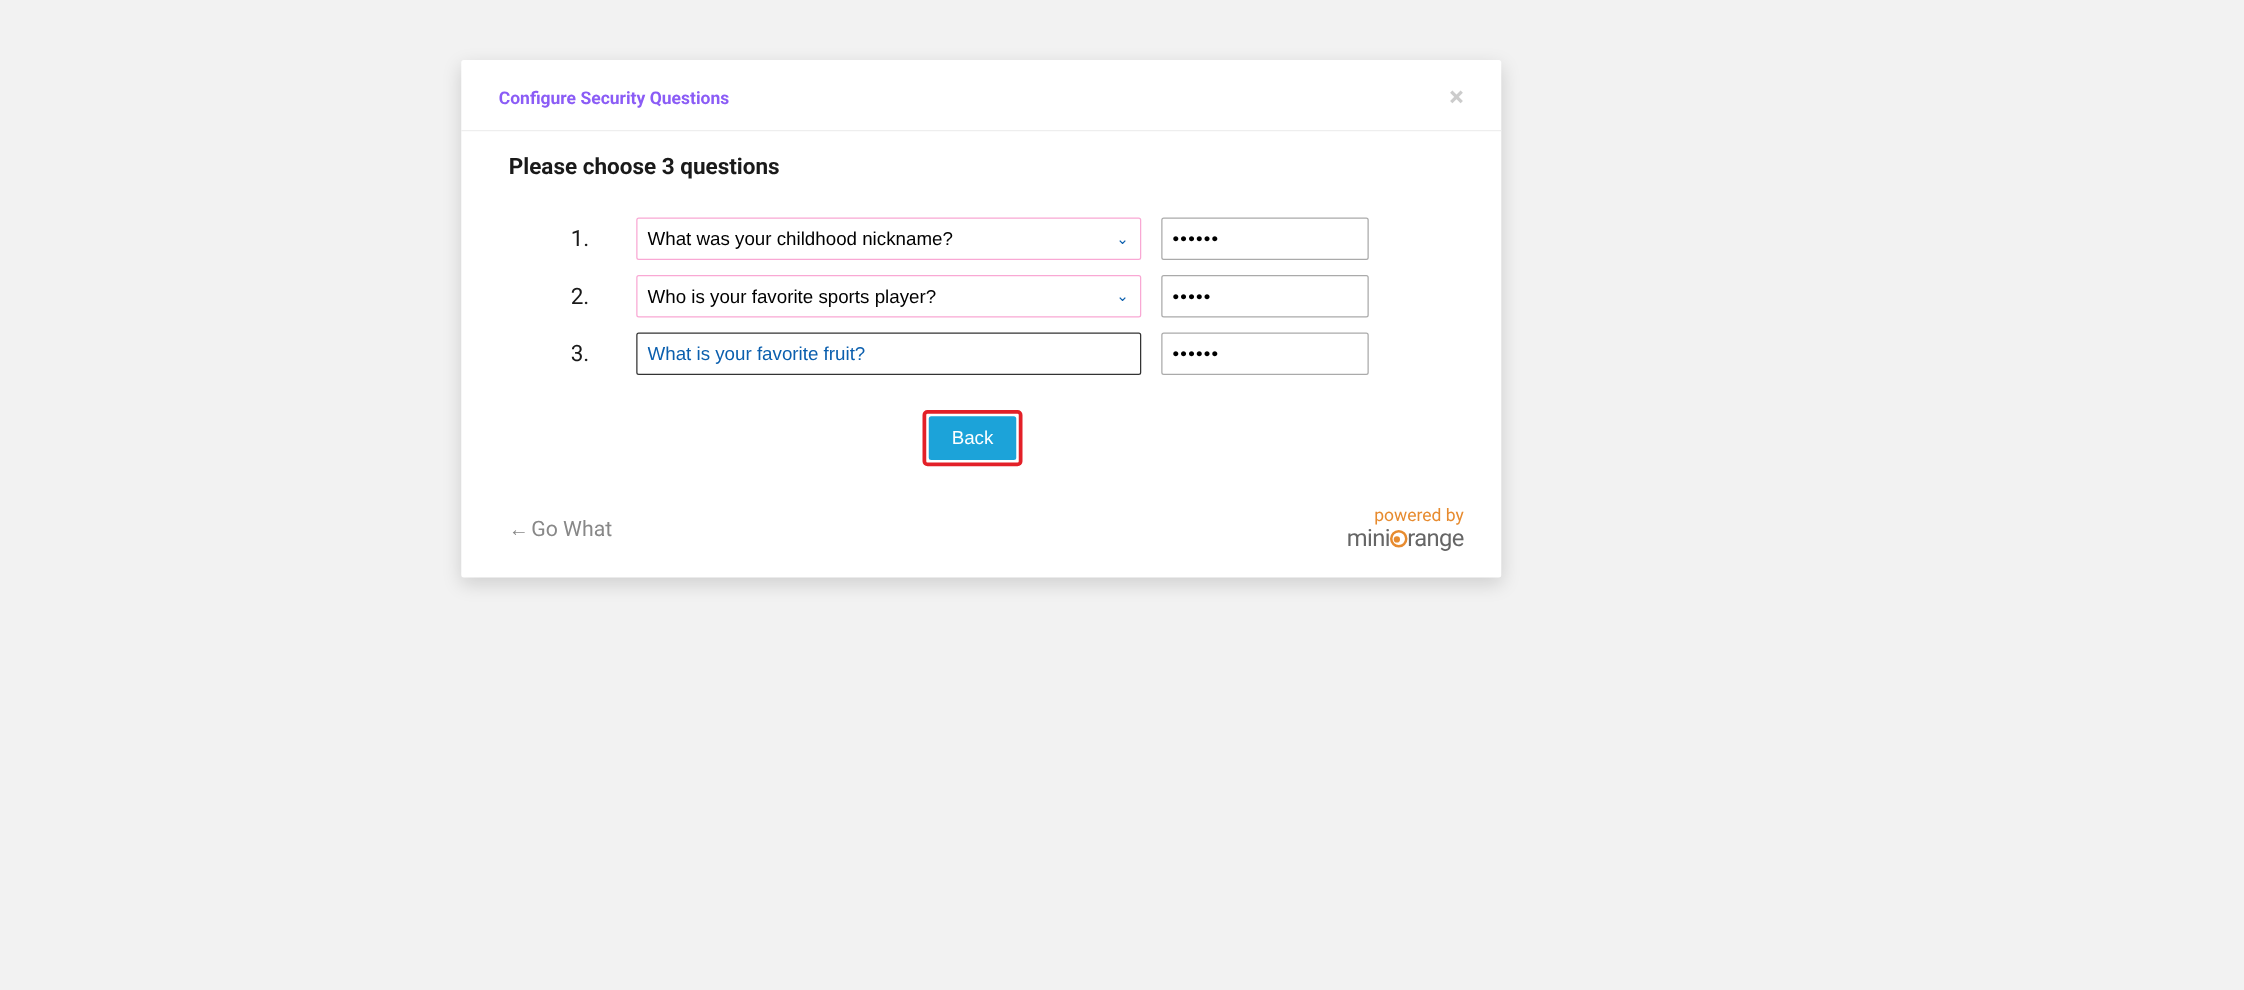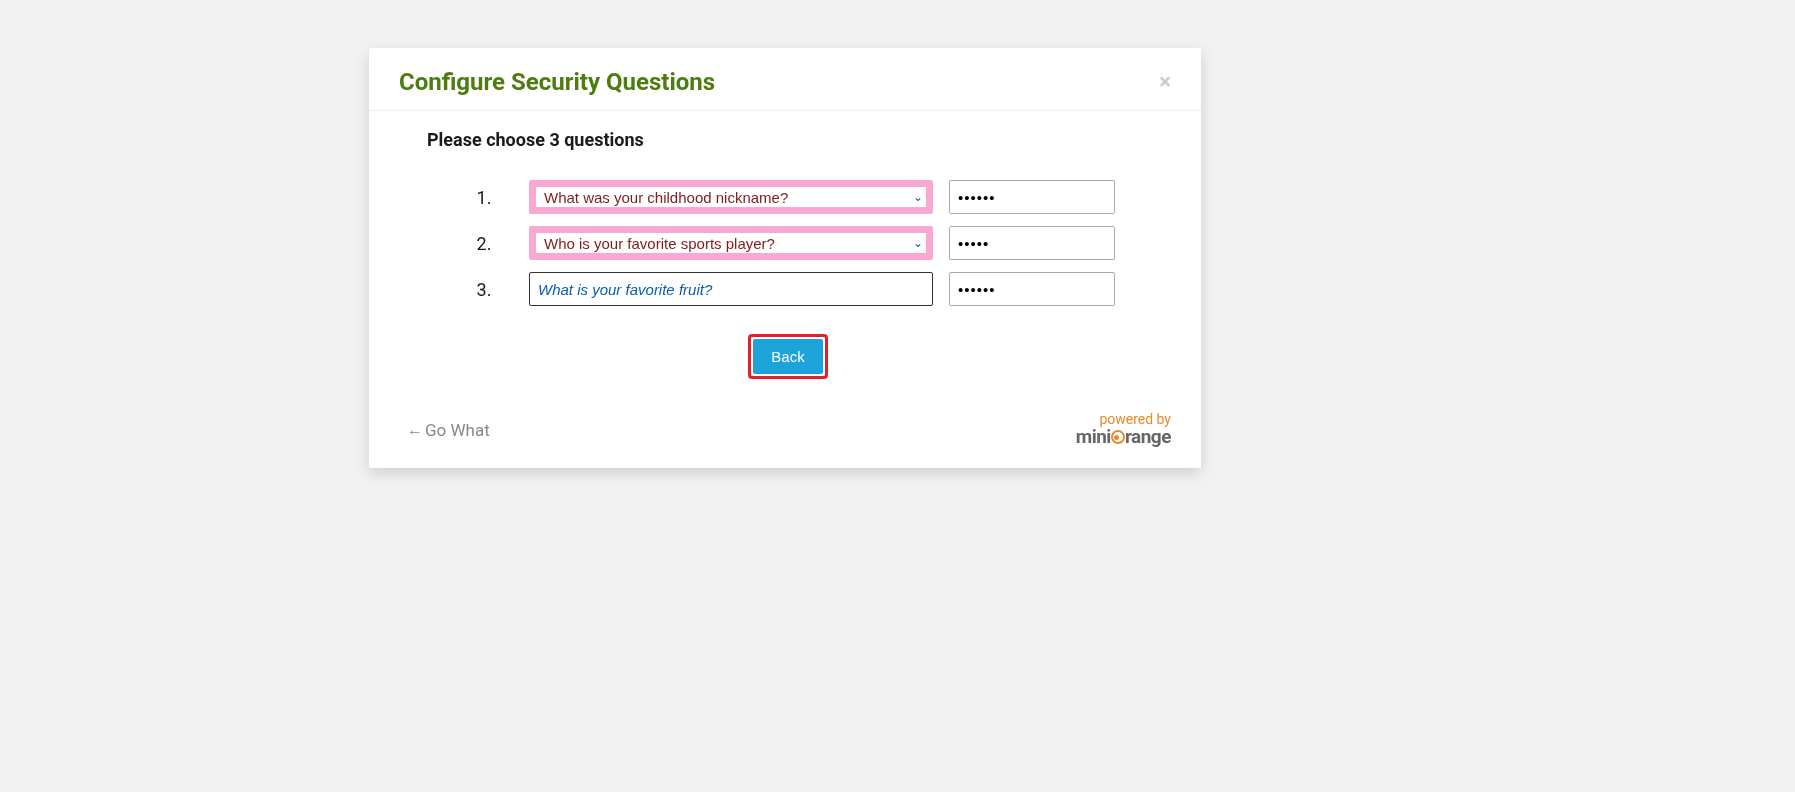--- a/index.html
+++ b/index.html
@@ -24,34 +24,33 @@
       border-radius: 2px;
     }
     .modal-header {
       padding: 20px 30px 14px 30px;
       border-bottom: 1px solid #eee;
       display: flex;
       justify-content: space-between;
       align-items: center;
     }
     .modal-title {
-      font-size: 24px;
-      font-weight: 700;
-      color: #4d7c0f;
+      font-size: 14px;
+      font-weight: 700;
+      color: #8b5cf6;
     }
     .close-icon {
       font-size: 22px;
       color: #ccc;
       font-weight: 700;
       cursor: pointer;
       line-height: 1;
     }
     .modal-body {
       padding: 18px 44px 22px 30px;
-      margin-left: 20px;
     }
     .instruction {
       font-size: 18px;
       font-weight: 700;
       color: #1a1a1a;
       margin-bottom: 30px;
       padding-left: 8px;
     }
     .table-headers {
       display: flex;
@@ -91,40 +90,39 @@
       padding-left: 20px;
     }
     .question-select-wrap {
       width: 404px;
       position: relative;
       margin-right: 16px;
     }
     .question-select {
       width: 100%;
       height: 34px;
-      border: 7px solid #f9a8d4;
-      border-radius: 2px;
-      font-size: 15px;
-      color: #7f1d1d;
+      border: 1px solid #f9a8d4;
+      border-radius: 2px;
+      font-size: 15px;
+      color: #000000;
       padding: 0 30px 0 8px;
       appearance: none;
       -webkit-appearance: none;
       background: #fff;
       cursor: pointer;
     }
     .question-text {
       width: 100%;
       height: 34px;
       border: 1px solid #333;
       border-radius: 2px;
       font-size: 15px;
       color: #0b5fae;
       padding: 0 8px;
       background: #fff;
-      font-style: italic;
     }
     .chevron-down {
       position: absolute;
       right: 10px;
       top: 50%;
       transform: translateY(-50%);
       pointer-events: none;
       color: #0b5fae;
       font-size: 12px;
     }
@@ -179,21 +177,21 @@
       text-align: right;
     }
     .powered-text {
       font-size: 14px;
       color: #e78b2f;
       display: block;
       margin-bottom: -2px;
     }
     .brand {
       font-size: 19px;
-      font-weight: 700;
+      font-weight: 400;
       color: #666;
       letter-spacing: -0.5px;
       margin-left: 12px;
     }
     .brand-o {
       color: #e78b2f;
       display: inline-block;
       position: relative;
     }
     .brand-o-inner {

